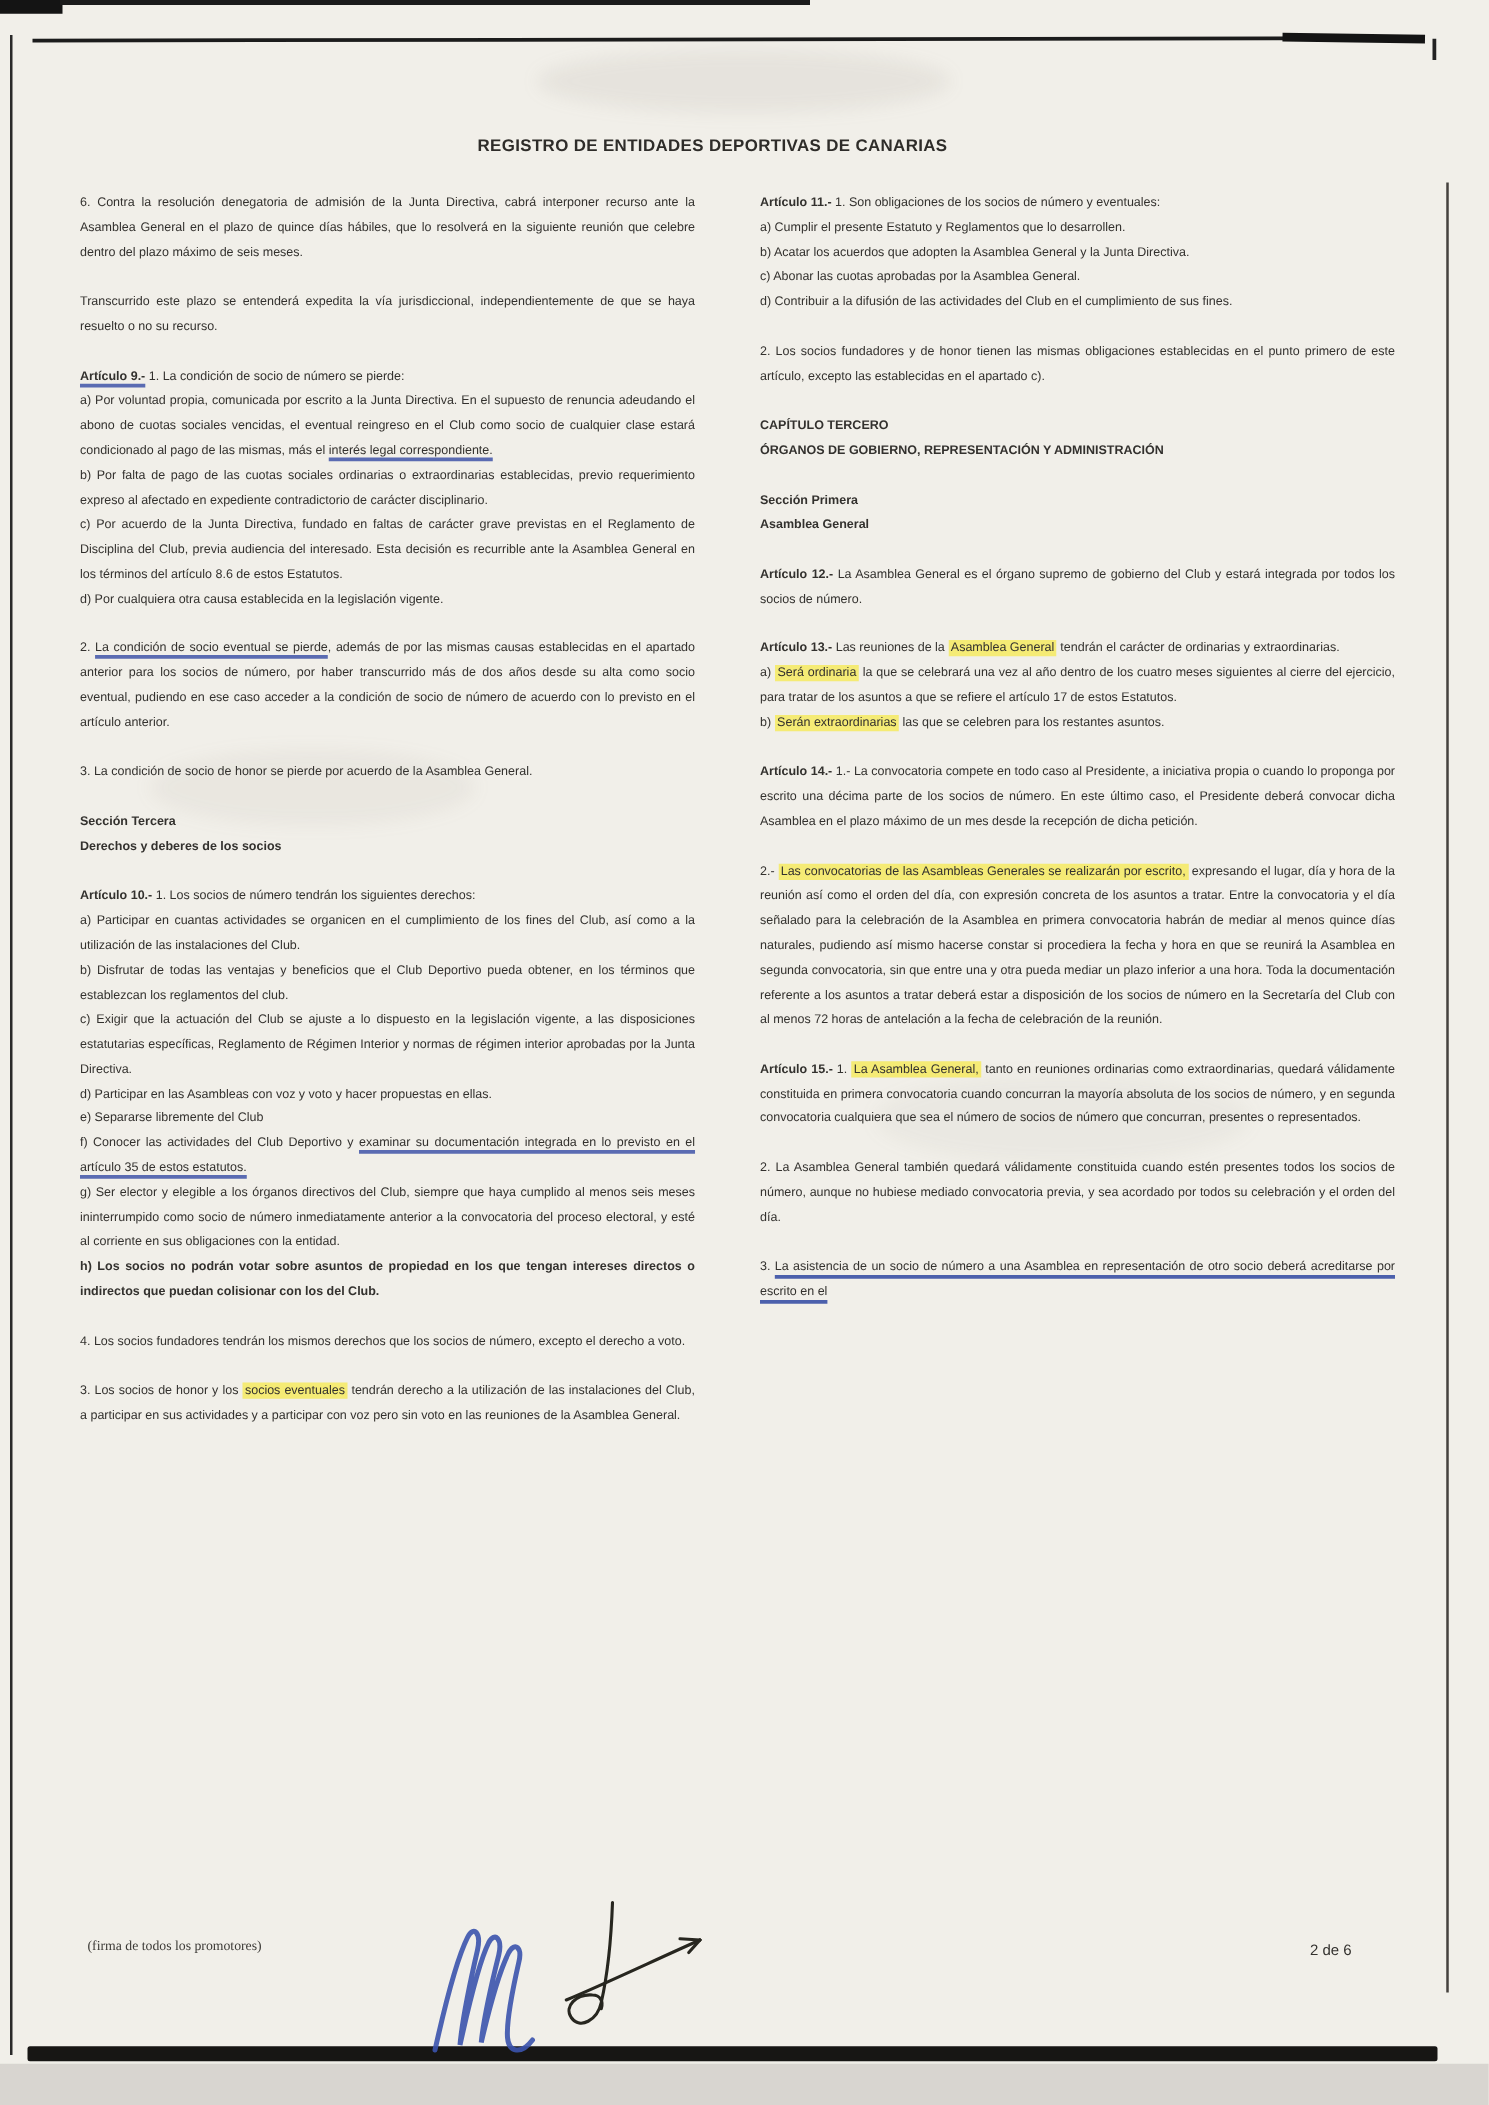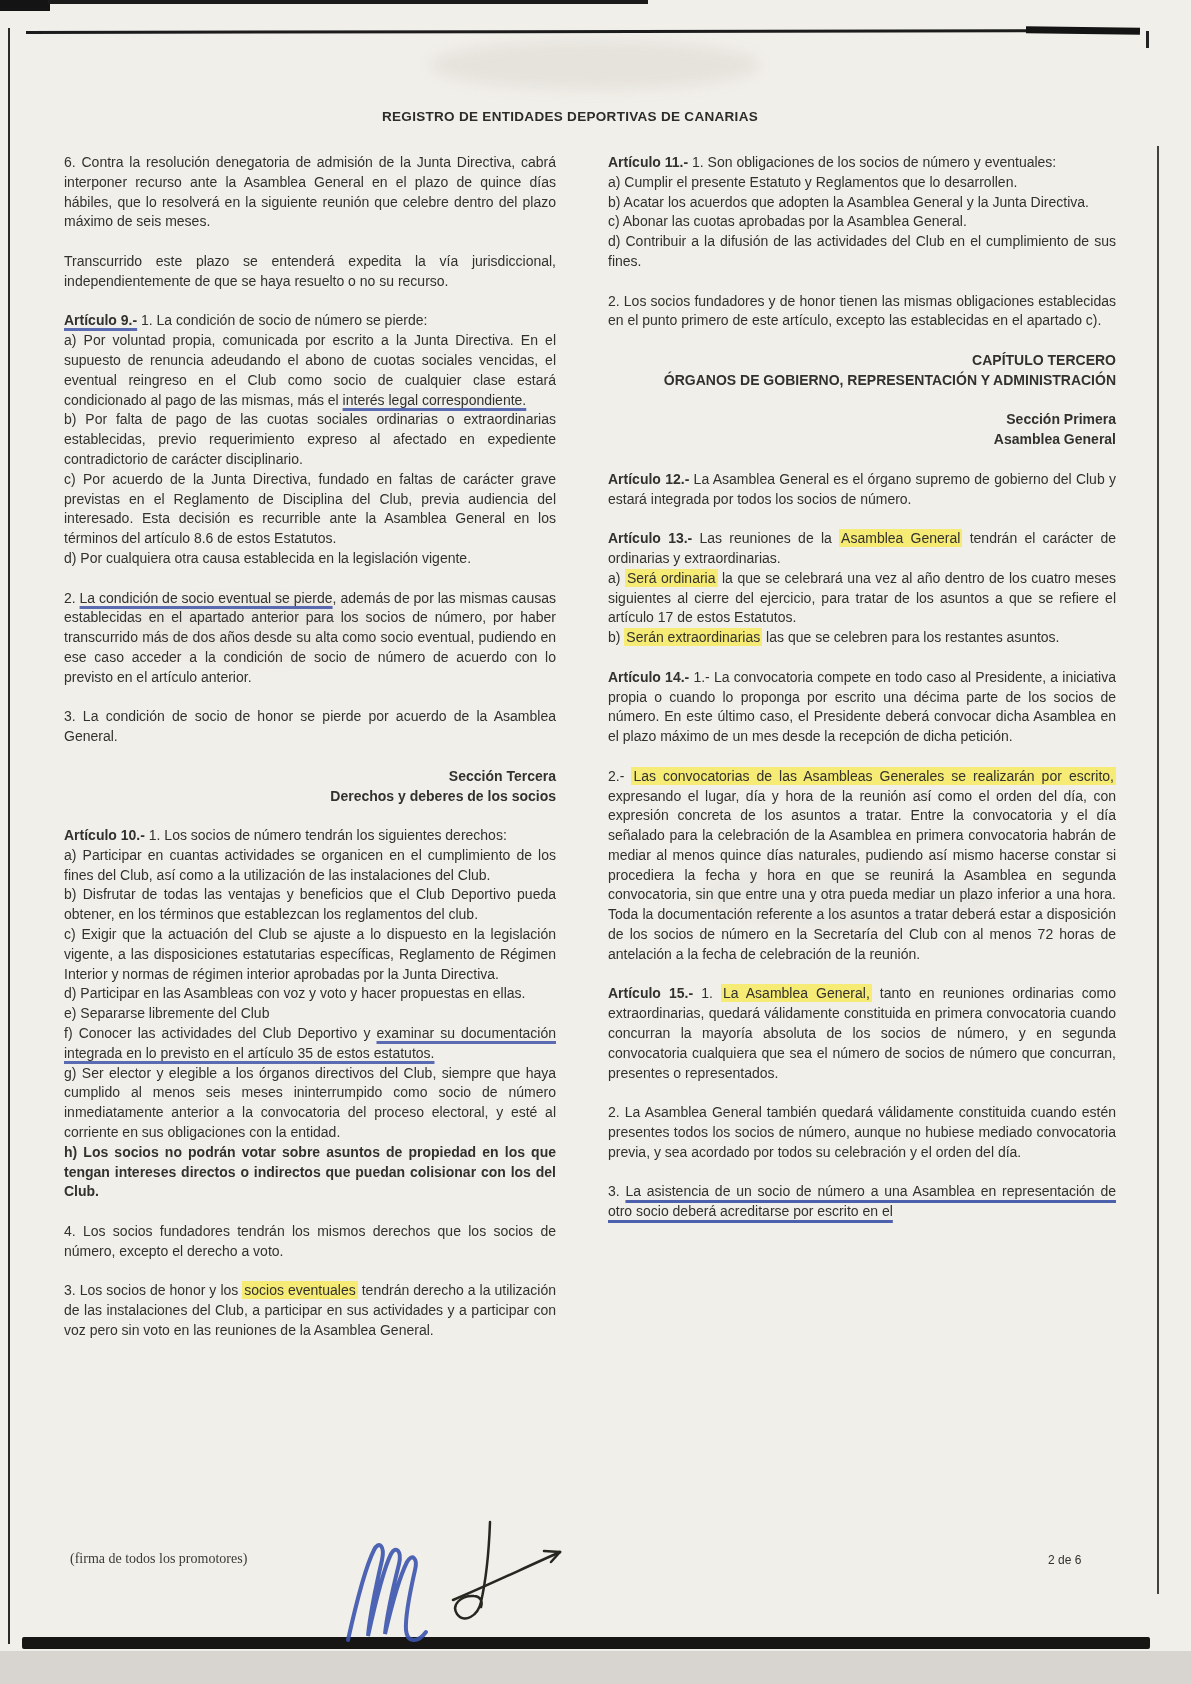--- a/index.html
+++ b/index.html
@@ -20,29 +20,29 @@
   .edge-bottom-bar{left:22px;top:1637px;width:1128px;height:12px;background:#171614;border-radius:2px;}
   .below-bar{left:0;top:1651px;width:1191px;height:33px;background:#d8d5d0;}
   .smudge{position:absolute;border-radius:50%;filter:blur(7px);}
   .smudge1{left:430px;top:40px;width:330px;height:50px;background:rgba(135,130,120,0.10);}
   .smudge2{left:120px;top:600px;width:260px;height:60px;background:rgba(135,130,120,0.07);}
   .smudge3{left:700px;top:860px;width:300px;height:70px;background:rgba(135,130,120,0.06);}
   
   .header-title{position:absolute;top:99px;left:0;width:1140px;text-align:center;
     font-size:13.5px;font-weight:bold;letter-spacing:0.3px;color:#2e2c29;margin-top:10px;}
   .footer-note{position:absolute;left:70px;top:1551px;font-family:"Liberation Serif",serif;
-    font-size:14px;color:#3c3a36;}
+    font-size:11px;color:#3c3a36;}
   .page-number{position:absolute;left:1048px;top:1553px;font-size:12px;color:#33312e;}
   
-  .col{position:absolute;top:153px;font-size:14px;line-height:19.8px;text-align:justify;hyphens:none;}
+  .col{position:absolute;top:153px;font-size:10px;line-height:19.8px;text-align:justify;hyphens:none;}
   .col.left{left:64px;width:492px;}
   .col.right{left:608px;width:508px;}
   .blk{margin:0;}
   .blk.gap{margin-top:19.8px;}
-  .blk.center{text-align:right;font-weight:bold;}
+  .blk.center{text-align:left;font-weight:bold;}
   .b{font-weight:bold;}
   .hl{background:rgba(246,233,84,0.78);box-decoration-break:clone;-webkit-box-decoration-break:clone;padding:1px 2px;}
   .u{text-decoration:underline;text-decoration-color:rgba(64,84,168,0.85);
      text-decoration-thickness:2.5px;text-underline-offset:3px;}
   .uw{text-decoration:underline;text-decoration-color:rgba(58,80,165,0.9);
      text-decoration-thickness:3px;text-underline-offset:4px;}
   
   .sig-layer{position:absolute;left:320px;top:1492px;width:340px;height:170px;}
 </style>
 </head>

